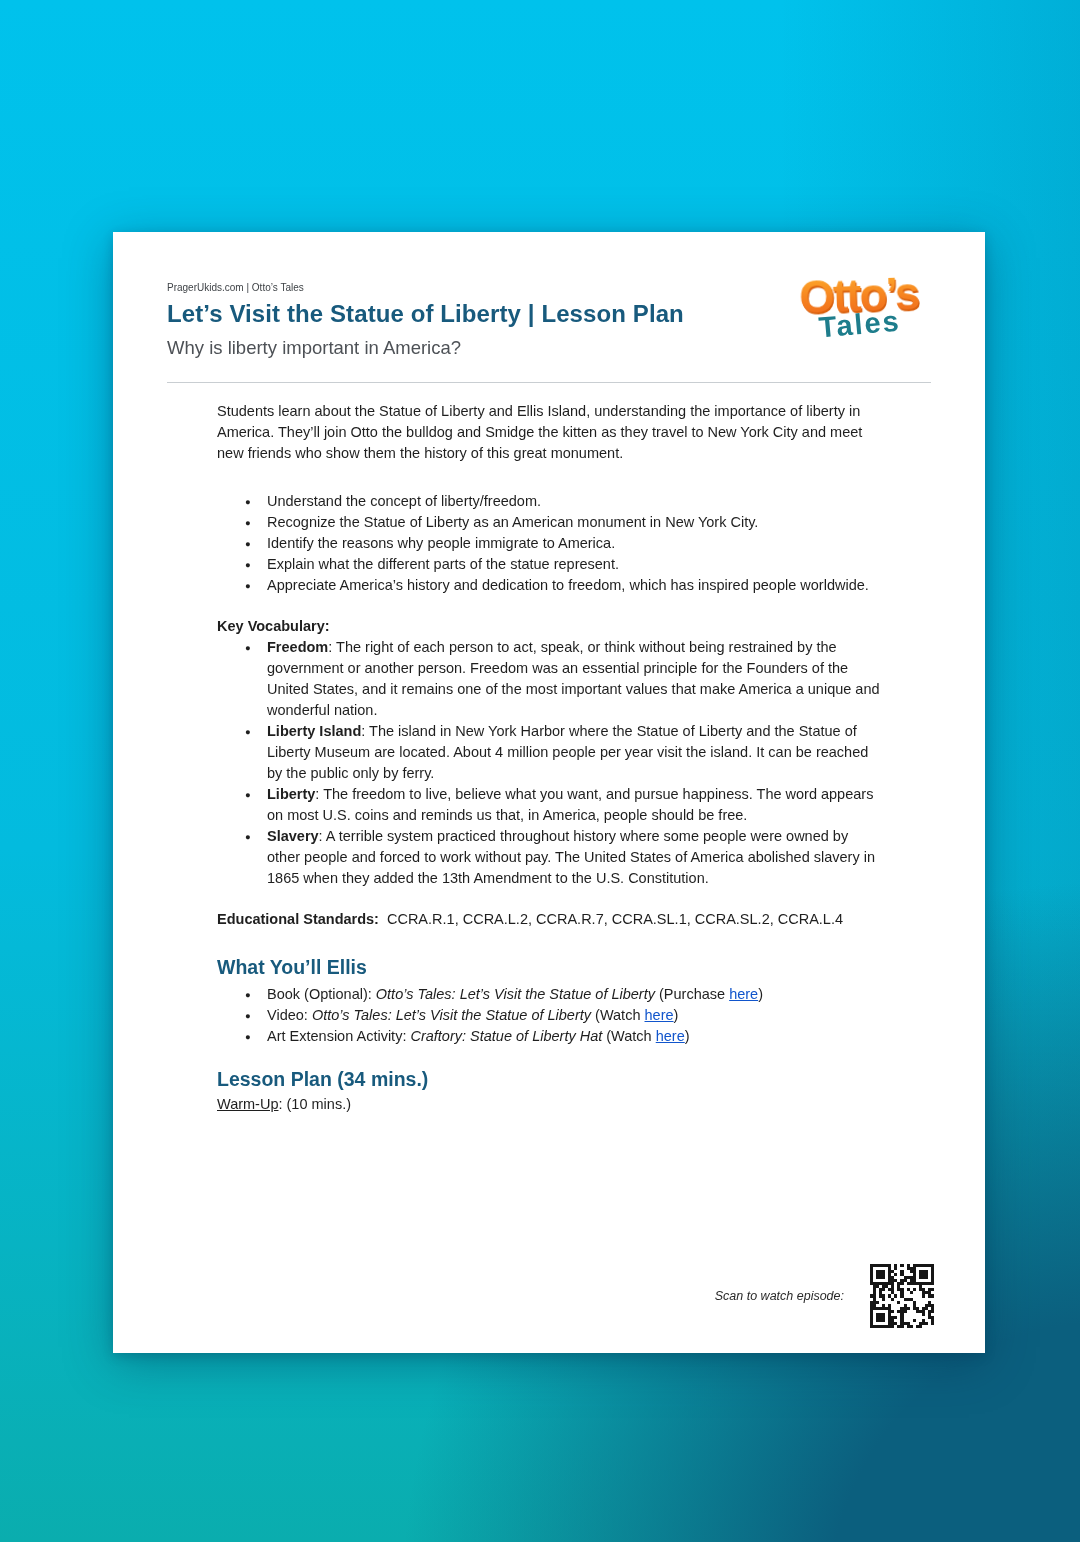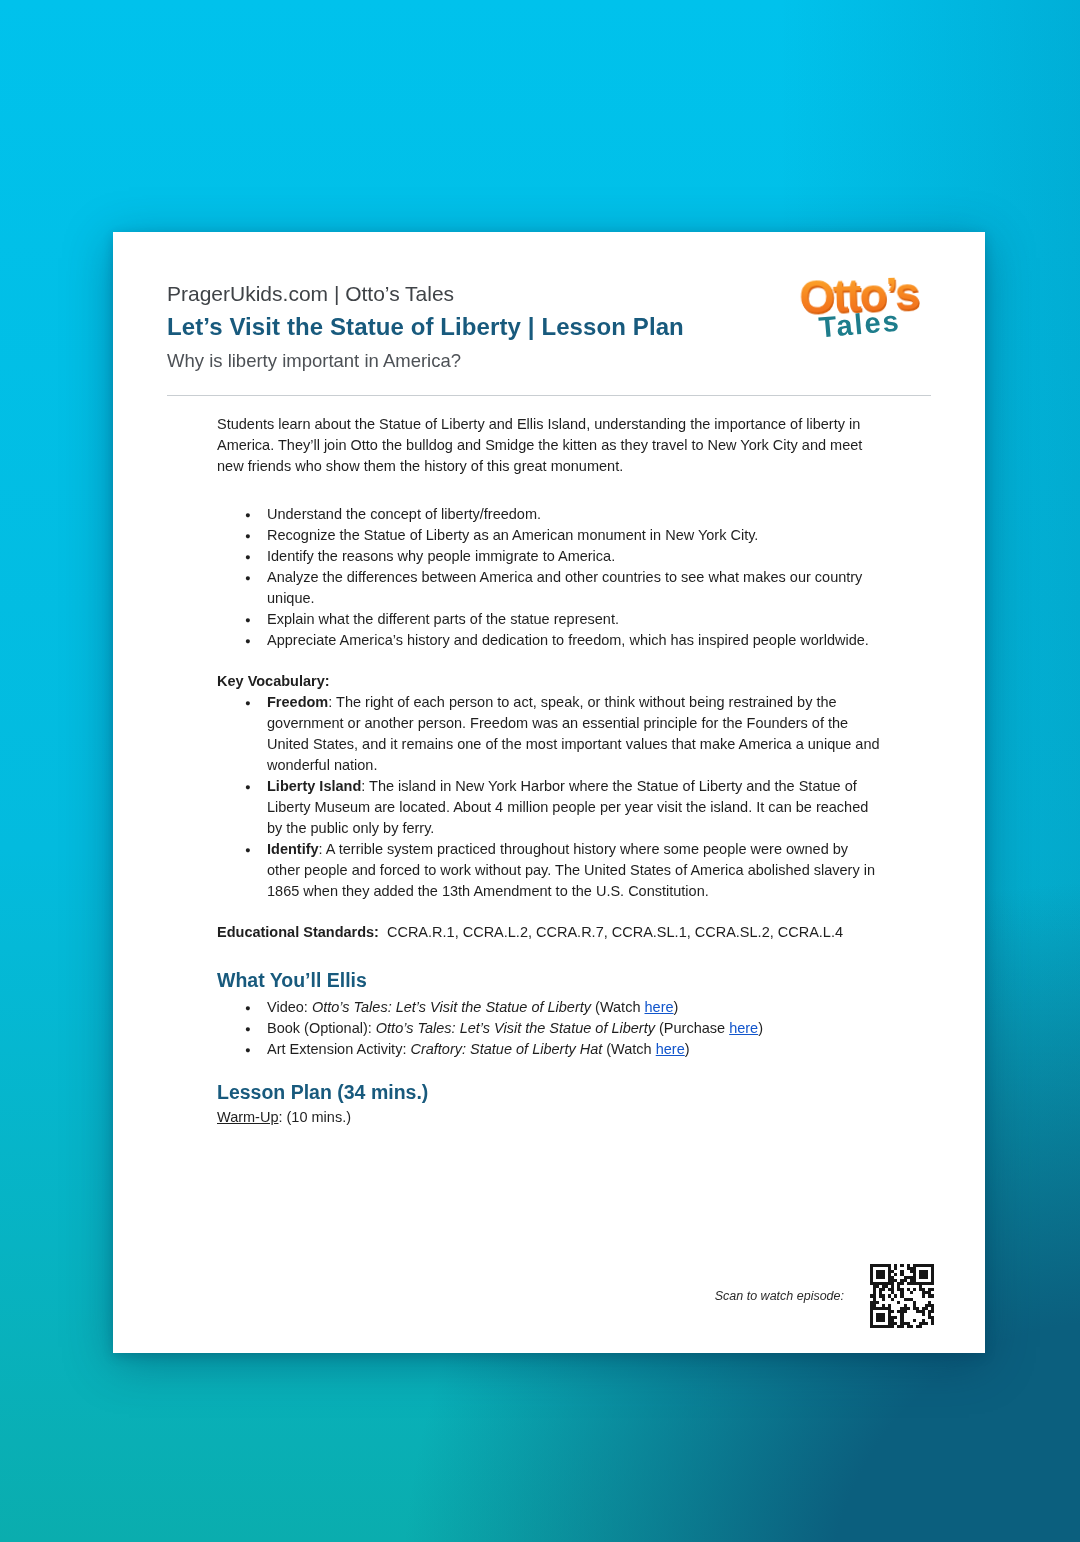--- a/index.html
+++ b/index.html
@@ -26,21 +26,21 @@
       linear-gradient(to right, rgba(0,40,70,0) 72%, rgba(0,40,70,0.12) 100%),
       linear-gradient(to bottom, var(--bg-cyan) 0%, #03bbde 55%, var(--bg-turquoise) 100%);
   }
   .sheet{
     position:absolute;left:113px;top:232px;width:872px;height:1121px;
     background:#ffffff;
     box-shadow:0 10px 45px rgba(0,45,75,0.38), 0 3px 10px rgba(0,45,75,0.22);
   }
   
   .doc-header{position:relative;padding:50px 54px 0;}
-  .site-label{font-size:21px;color:#3f4347;margin-bottom:7px;}
+  .site-label{font-size:10px;color:#3f4347;margin-bottom:7px;}
   .doc-title{font-size:24px;font-weight:700;color:var(--accent-teal);margin-bottom:9px;letter-spacing:.1px;}
   .doc-subtitle{font-size:18.5px;color:var(--muted-gray);font-weight:400;}
   .divider{border:none;border-top:1px solid #c9ced2;margin-top:23px;}
   .logo{position:absolute;top:40px;right:50px;width:152px;text-align:center;transform:rotate(-2deg);}
   .logo-ottos{
     font-size:46px;font-weight:800;letter-spacing:-2px;line-height:1;
     color:var(--logo-orange);
     background:linear-gradient(to bottom,#fca42a 10%,#f6821f 55%,#ef6c1d 95%);
     -webkit-background-clip:text;background-clip:text;-webkit-text-fill-color:transparent;
     text-shadow:none;
@@ -95,41 +95,41 @@
       <hr class="divider">
     </div>
 
     <div class="doc-main">
       <p class="intro">Students learn about the Statue of Liberty and Ellis Island, understanding the importance of liberty in America. They’ll join Otto the bulldog and Smidge the kitten as they travel to New York City and meet new friends who show them the history of this great monument.</p>
 
       <ul class="doc-list">
         <li>Understand the concept of liberty/freedom.</li>
         <li>Recognize the Statue of Liberty as an American monument in New York City.</li>
         <li>Identify the reasons why people immigrate to America.</li>
-        <li>Analyze the differences between America and other countries to see what makes our country unique.</li>
         <li>Explain what the different parts of the statue represent.</li>
         <li>Appreciate America’s history and dedication to freedom, which has inspired people worldwide.</li>
       </ul>
 
       <p class="sec-label">Key Vocabulary:</p>
       <ul class="doc-list">
         <li><span class="kv-term">Freedom</span><span>: The right of each person to act, speak, or think without being restrained by the government or another person. Freedom was an essential principle for the Founders of the United States, and it remains one of the most important values that make America a unique and wonderful nation.</span></li>
         <li><span class="kv-term">Liberty Island</span><span>: The island in New York Harbor where the Statue of Liberty and the Statue of Liberty Museum are located. About 4 million people per year visit the island. It can be reached by the public only by ferry.</span></li>
-        <li><span class="kv-term">Identify</span><span>: A terrible system practiced throughout history where some people were owned by other people and forced to work without pay. The United States of America abolished slavery in 1865 when they added the 13th Amendment to the U.S. Constitution.</span></li>
+        <li><span class="kv-term">Liberty</span><span>: The freedom to live, believe what you want, and pursue happiness. The word appears on most U.S. coins and reminds us that, in America, people should be free.</span></li>
+        <li><span class="kv-term">Slavery</span><span>: A terrible system practiced throughout history where some people were owned by other people and forced to work without pay. The United States of America abolished slavery in 1865 when they added the 13th Amendment to the U.S. Constitution.</span></li>
       </ul>
 
       <p class="meta-line">
         <span class="sec-label">Educational Standards:</span><span class="meta-value">CCRA.R.1, CCRA.L.2, CCRA.R.7, CCRA.SL.1, CCRA.SL.2, CCRA.L.4</span>
       </p>
 
 
       <h2 class="doc-h2">What You’ll Ellis</h2>
       <ul class="doc-list" style="margin-bottom:0;">
+        <li><span>Book (Optional): </span><em class="wtitle">Otto’s Tales: Let’s Visit the Statue of Liberty</em><span> (Purchase </span><a class="doc-link" href="#">here</a><span>)</span></li>
         <li><span>Video: </span><em class="wtitle">Otto’s Tales: Let’s Visit the Statue of Liberty</em><span> (Watch </span><a class="doc-link" href="#">here</a><span>)</span></li>
-        <li><span>Book (Optional): </span><em class="wtitle">Otto’s Tales: Let’s Visit the Statue of Liberty</em><span> (Purchase </span><a class="doc-link" href="#">here</a><span>)</span></li>
         <li><span>Art Extension Activity: </span><em class="wtitle">Craftory: Statue of Liberty Hat</em><span> (Watch </span><a class="doc-link" href="#">here</a><span>)</span></li>
       </ul>
 
       <h2 class="doc-h2 lesson">Lesson Plan (34 mins.)</h2>
       <p>
         <span class="warmup-label">Warm-Up</span><span>: (10 mins.)</span>
       </p>
     </div>
 
     <div class="scan-row">

